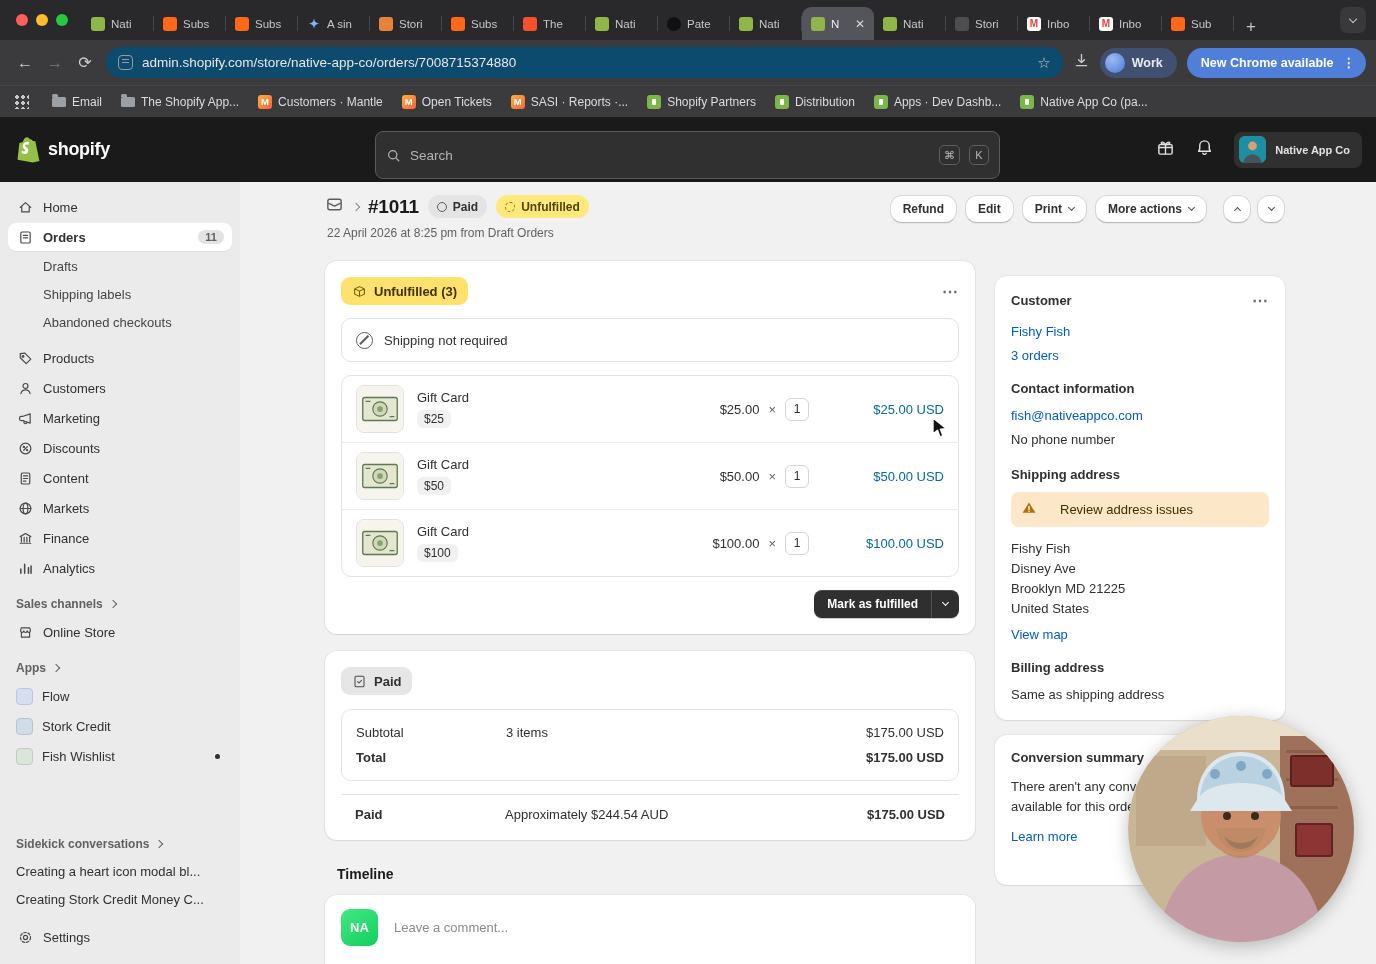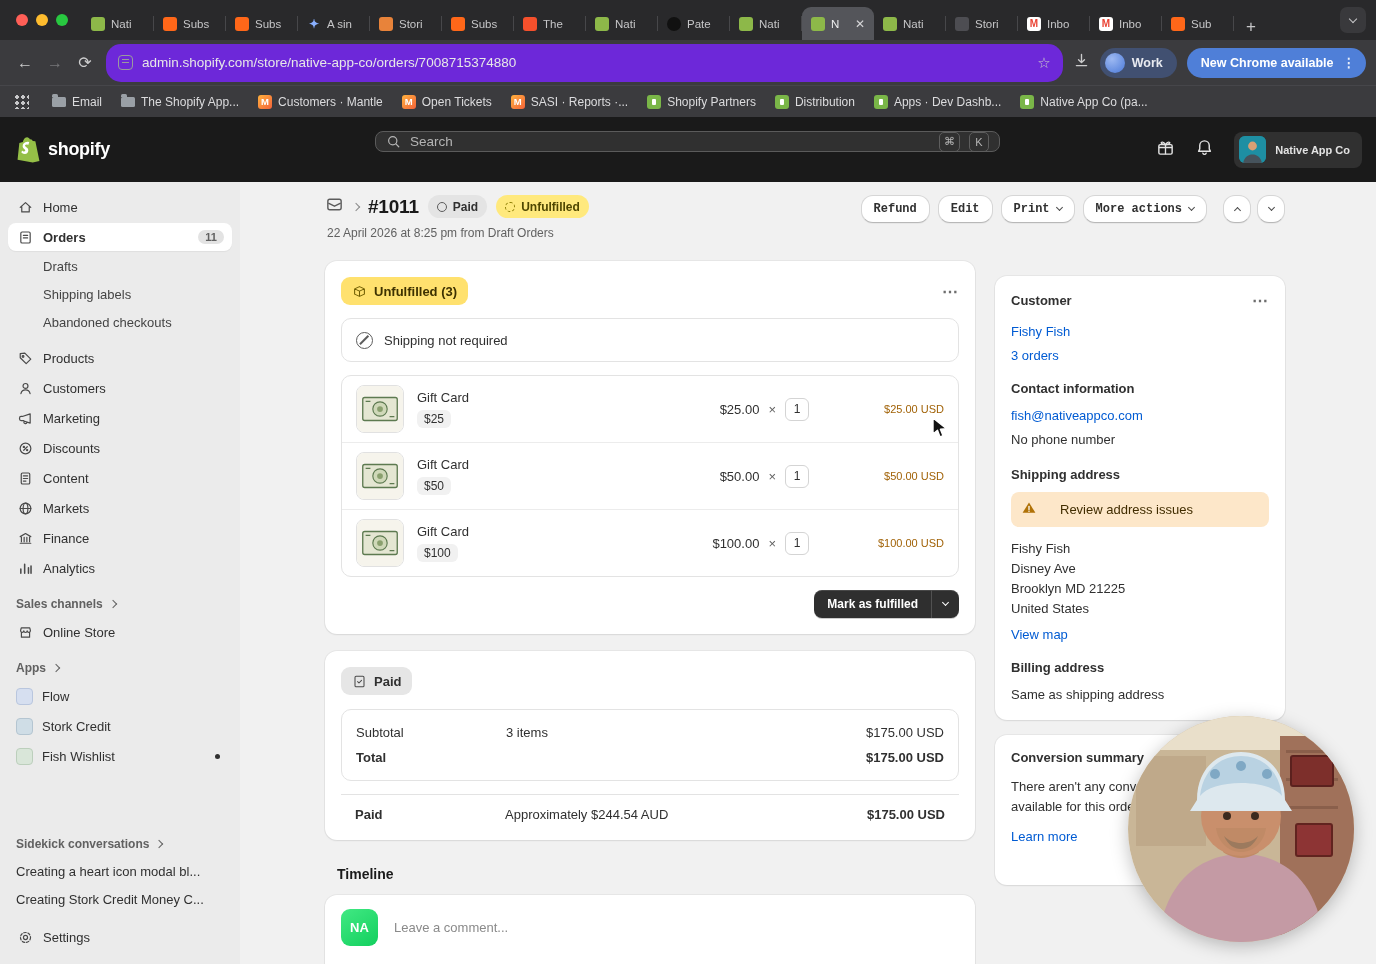--- a/index.html
+++ b/index.html
@@ -22,21 +22,21 @@
   .f-stori{background:#e8833a;} .f-the{background:#f5502c;} .f-pate{background:#111;border-radius:50%;}
   .f-gmail{background:#fff;color:#ea4335;font-size:10px;} .f-dark{background:#4d4d52;}
   .tab-label{white-space:nowrap;overflow:hidden;flex:1;}
   .tab-close{font-size:12px;color:#d6d6d8;flex:none;}
   .newtab-btn{width:26px;height:26px;border-radius:6px;color:#c6c6c8;font-size:17px;display:flex;align-items:center;justify-content:center;margin:0 4px;flex:none;}
   .tabsearch-btn{width:26px;height:26px;border-radius:7px;background:#39393c;color:#c6c6c8;display:flex;align-items:center;justify-content:center;flex:none;margin-right:4px;}
 
   .toolbar{height:45px;background:#3b3b3e;display:flex;align-items:center;padding:0 10px;}
   .nav-ic{width:30px;height:30px;border-radius:50%;display:flex;align-items:center;justify-content:center;color:#cccccd;font-size:16px;flex:none;}
   .nav-ic.dim{color:#77777a;}
-  .urlbar{flex:1;height:38px;background:#6d28d9;border-radius:15px;display:flex;align-items:center;padding:0 12px;margin:0 10px 0 6px;color:#e7e7e8;font-size:13.5px;gap:9px;min-width:0;}
+  .urlbar{flex:1;height:31px;background:#0c4a6e;border-radius:15px;display:flex;align-items:center;padding:0 12px;margin:0 10px 0 6px;color:#e7e7e8;font-size:13.5px;gap:9px;min-width:0;}
   .site-info{width:15px;height:15px;border:1.4px solid #9a9a9e;border-radius:4px;flex:none;position:relative;}
   .site-info::after{content:"";position:absolute;left:3px;top:3px;right:3px;height:1.4px;background:#9a9a9e;box-shadow:0 3px 0 #9a9a9e;}
   .url-text{flex:1;white-space:nowrap;overflow:hidden;}
   .star{color:#c9c9cb;font-size:15px;flex:none;}
   .chrome-right{display:flex;align-items:center;gap:10px;flex:none;}
   .dl-icon{color:#cccccd;}
   .profile-pill{display:flex;align-items:center;gap:7px;height:30px;background:#415071;border-radius:15px;padding:0 14px 0 5px;color:#e8eaf0;font-size:12.5px;font-weight:600;}
   .profile-dot{width:20px;height:20px;border-radius:50%;background:radial-gradient(circle at 35% 30%,#9db9f2,#4b79d8);}
   .update-pill{display:flex;align-items:center;gap:9px;height:30px;background:#4f7fd8;border-radius:15px;padding:0 10px 0 14px;color:#fff;font-size:12.5px;font-weight:600;}
   .kebab{color:#eaf0fb;font-weight:700;letter-spacing:1px;}
@@ -47,21 +47,21 @@
   .bm-folder::before{content:"";position:absolute;top:-2.5px;left:0;width:6px;height:3px;background:#9aa0a6;border-radius:1.5px 1.5px 0 0;}
   .bm-m{width:14px;height:14px;border-radius:3px;background:linear-gradient(135deg,#ffb13d,#f4633a);color:#fff;font-size:9.5px;font-weight:800;display:flex;align-items:center;justify-content:center;flex:none;}
   .bm-shopify{width:14px;height:14px;border-radius:3px;background:#7ab648;position:relative;flex:none;}
   .bm-shopify::after{content:"";position:absolute;inset:4px 5px;background:#fff;border-radius:1px;}
   .apps-grid{width:15px;height:15px;flex:none;background:radial-gradient(circle,#c8c8ca 1.6px,transparent 1.8px);background-size:6px 6px;background-position:0 0;margin-right:4px;}
 
   
   .topbar{height:65px;background:#1a1a1a;position:relative;display:flex;align-items:center;padding:0 16px;}
   .brand{display:flex;align-items:center;gap:7px;}
   .brand-name{color:#fff;font-size:18px;font-weight:700;letter-spacing:-.3px;}
-  .topsearch{position:absolute;left:375px;width:625px;height:21px;top:14px;background:#303030;border:1px solid #5b5b5b;border-radius:8px;display:flex;align-items:center;padding:8px 10px;gap:9px;color:#b5b5b5;font-size:13.5px;}
+  .topsearch{position:absolute;left:375px;width:625px;height:48px;top:14px;background:#303030;border:1px solid #5b5b5b;border-radius:8px;display:flex;align-items:center;padding:8px 10px;gap:9px;color:#b5b5b5;font-size:13.5px;}
   .topsearch .ph{flex:1;}
   .kbd{min-width:20px;height:20px;border:1px solid #5e5e5e;border-radius:5px;color:#b5b5b5;font-size:11px;display:flex;align-items:center;justify-content:center;padding:0 4px;}
   .topbar-right{position:absolute;right:14px;display:flex;align-items:center;gap:20px;}
   .top-ic{color:#e3e3e3;}
   .account-chip{display:flex;align-items:center;gap:9px;height:36px;background:#303030;border-radius:8px;padding:0 12px 0 5px;}
   .account-avatar{width:27px;height:27px;border-radius:6px;overflow:hidden;background:#177b8d;}
   .account-name{color:#e3e3e3;font-size:11px;font-weight:600;}
 
   
   .app{position:absolute;top:117px;left:0;right:0;bottom:0;display:flex;}
@@ -94,21 +94,21 @@
   .page-header{display:flex;justify-content:space-between;align-items:flex-start;}
   .ph-left .row1{display:flex;align-items:center;gap:9px;}
   .order-num{font-size:19px;font-weight:700;color:#1a1a1a;letter-spacing:-.2px;}
   .badge{display:inline-flex;align-items:center;gap:6px;height:23px;padding:0 9px;border-radius:12px;font-size:12px;font-weight:550;color:#303030;}
   .badge-gray{background:#e4e4e4;}
   .badge-yellow{background:#ffe97d;color:#4f4700;}
   .status-circle{width:10px;height:10px;border:1.6px solid #5c5c5c;border-radius:50%;}
   .status-circle.dashed{border-style:dashed;border-color:#8a7a00;}
   .date-line{font-size:12px;color:#616161;margin:8px 0 0 2px;}
   .ph-actions{display:flex;align-items:center;gap:8px;}
-  .btn{height:28px;padding:0 12px;background:#fff;border:1px solid rgba(0,0,0,.16);border-bottom-color:rgba(0,0,0,.28);border-radius:12px;font-size:12px;font-weight:650;color:#303030;display:inline-flex;align-items:center;gap:7px;box-shadow:0 1px 0 rgba(0,0,0,.04);font-family:Liberation Mono, monospace;}
+  .btn{height:28px;padding:0 12px;background:#fff;border:1px solid rgba(0,0,0,.16);border-bottom-color:rgba(0,0,0,.28);border-radius:12px;font-size:12px;font-weight:650;color:#303030;display:inline-flex;align-items:center;gap:7px;box-shadow:0 1px 0 rgba(0,0,0,.04);}
   .btn .chev{width:5px;height:5px;border-width:1.5px;color:#4a4a4a;}
   .btn-sq{width:28px;padding:0;justify-content:center;}
   .pager{display:flex;gap:6px;margin-left:8px;}
 
   .columns{display:flex;gap:20px;margin-top:21px;align-items:flex-start;}
   .col-main{width:650px;flex:none;}
   .col-side{width:290px;flex:none;}
   .card{background:#fff;border-radius:12px;box-shadow:0 1px 2px rgba(26,26,26,.07),0 0 0 1px rgba(0,0,0,.045);}
   .card-pad{padding:16px;}
 
@@ -122,21 +122,21 @@
   .slash-circle::after{content:"";position:absolute;left:1px;top:6.2px;width:12px;height:1.5px;background:#5c5c5c;transform:rotate(-45deg);}
   .items{border:1px solid #e3e3e3;border-radius:10px;margin-top:13px;overflow:hidden;}
   .item-row{display:flex;align-items:center;padding:9px 14px;min-height:66px;}
   .item-row + .item-row{border-top:1px solid #ececec;}
   .thumb{width:48px;height:48px;border:1px solid #e1e1e1;border-radius:8px;flex:none;overflow:hidden;background:#fff;}
   .item-info{margin-left:13px;flex:1;min-width:0;}
   .item-title{font-size:13px;color:#303030;font-weight:450;}
   .variant-pill{display:inline-block;background:#f1f1f1;border-radius:6px;padding:2px 7px;font-size:12px;color:#303030;margin-top:5px;}
   .item-price{display:flex;align-items:center;gap:9px;font-size:13px;color:#303030;margin-right:30px;}
   .qty-box{min-width:24px;height:23px;border:1px solid #d4d4d4;border-radius:6px;display:flex;align-items:center;justify-content:center;font-size:12px;padding:0 5px;background:#fff;}
-  .item-total{width:105px;text-align:right;font-size:11px;color:#a16207;}
+  .item-total{width:105px;text-align:right;font-size:13px;color:#0369a1;}
   .card-footer{display:flex;justify-content:flex-end;margin-top:13px;}
   .btn-dark{display:inline-flex;align-items:stretch;background:#2f2f2f;border-radius:8px;color:#fff;overflow:hidden;box-shadow:inset 0 1px 0 rgba(255,255,255,.12),0 1px 0 rgba(0,0,0,.2);}
   .btn-dark .main{display:flex;align-items:center;padding:0 13px;height:28px;font-size:12px;font-weight:650;}
   .btn-dark .split{width:1px;background:#515151;}
   .btn-dark .caret-seg{width:27px;display:flex;align-items:center;justify-content:center;}
   .btn-dark .chev{color:#fff;width:5px;height:5px;border-width:1.5px;}
 
   .pay-box{border:1px solid #e3e3e3;border-radius:10px;margin-top:14px;padding:10px 14px;}
   .pay-row{display:flex;align-items:flex-start;font-size:13px;color:#303030;padding:5px 0;}
   .pay-row .lbl{width:150px;}

